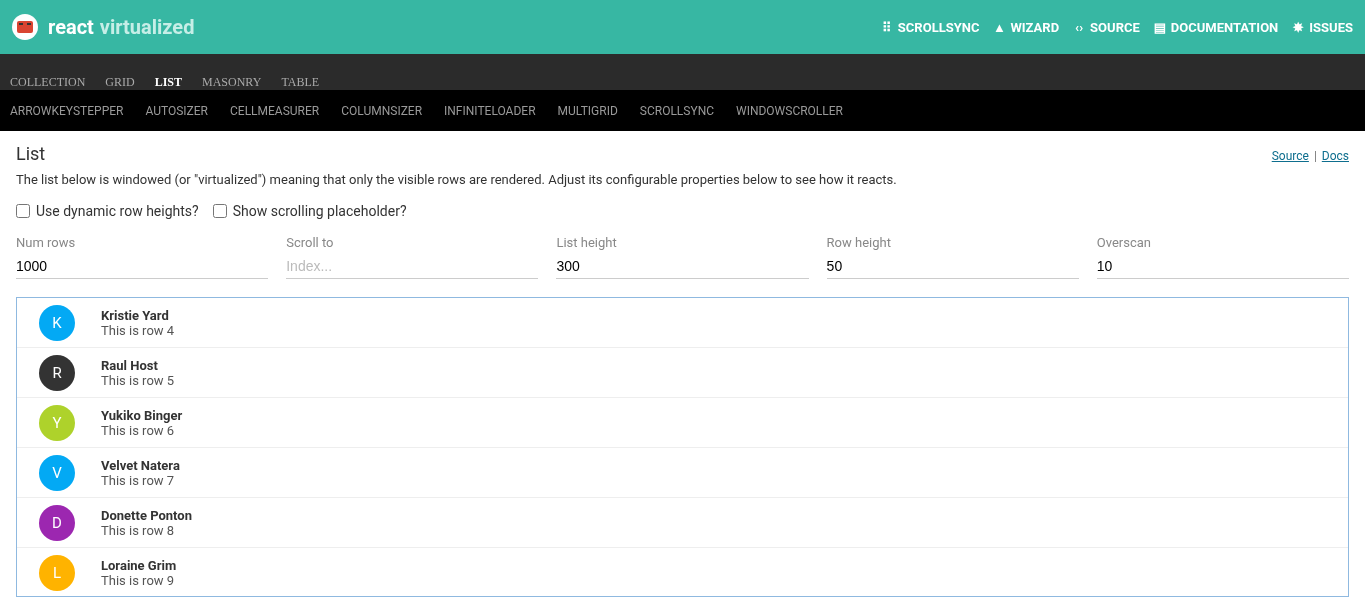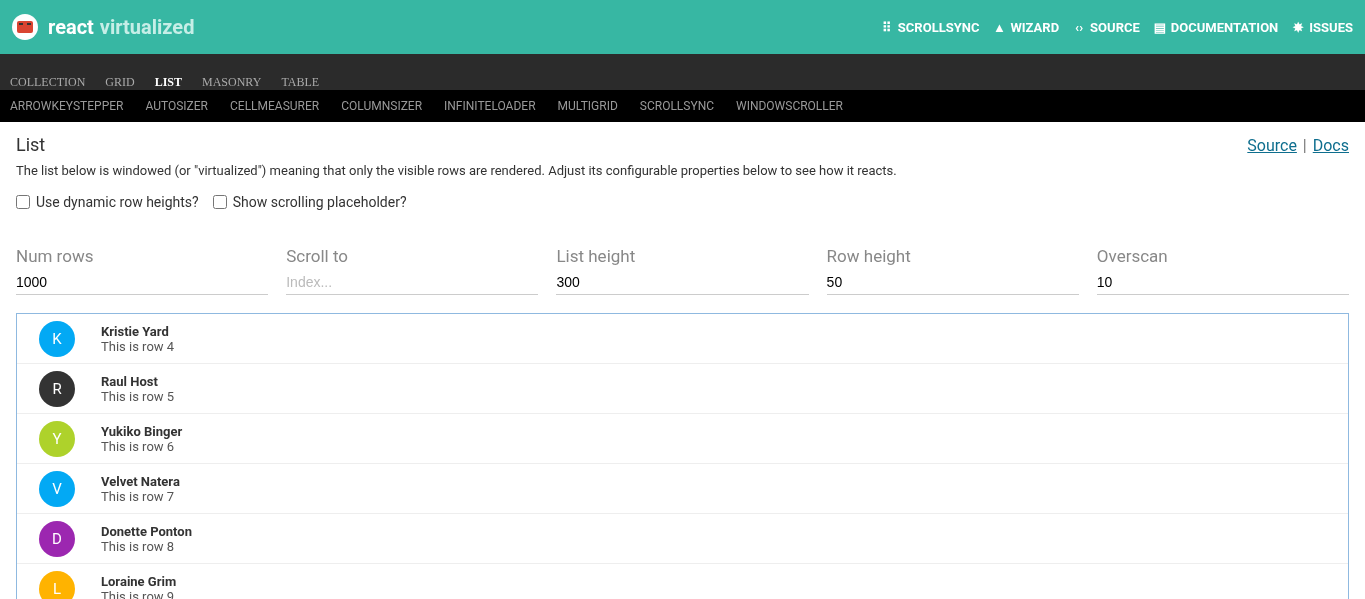--- a/index.html
+++ b/index.html
@@ -14,39 +14,39 @@
 .brand .b1 { font-weight: 700; color:#fff; }
 .brand .b2 { font-weight: 700; color: #c6eee7; }
 .header-nav { margin-left: auto; display: flex; gap: 14px; align-items: center; font-size: 13px; font-weight: 700; }
 .header-nav a { color: #fff; text-decoration: none; display:flex; align-items:center; gap:5px; cursor:pointer; }
 .nav-icon { display:inline-flex; width:12px; height:12px; align-items:center; justify-content:center; }
 
 .subnav { background: #2b2b2b; height: 36px; display: flex; align-items: flex-end; padding: 0 10px; gap: 20px; font-size: 12px; font-family: Liberation Serif, serif; }
 .subnav a { color: #aaa; text-decoration: none; cursor:pointer; }
 .subnav a.active { color: #fff; font-weight: 700; }
 
-.subsubnav { background: #000; height: 32px; display: flex; align-items: center; padding: 0 10px; gap: 22px; font-size: 12px; }
+.subsubnav { background: #000; height: 41px; display: flex; align-items: center; padding: 0 10px; gap: 22px; font-size: 12px; }
 .subsubnav a { color: #999; text-decoration: none; cursor:pointer; }
 
 .content { padding: 12px 16px; }
 .title-row { display:flex; align-items:baseline; }
 .page-title { font-size: 18px; font-weight: 400; color:#333; }
-.title-links { margin-left:auto; font-size:16px; color:#777; }
+.title-links { margin-left:auto; font-size:12px; color:#777; }
 .title-links a { color:#0e6e8e; text-decoration: underline; cursor:pointer; }
 .title-links span.sep { margin:0 2px; }
 
 .desc { margin-top: 8px; font-size: 13px; color:#333; }
 
 .checks { margin-top: 16px; display:flex; gap: 14px; align-items:center; font-size:14px; color:#333; }
 .checks label { display:flex; align-items:center; gap:6px; cursor:pointer; }
 .checks input[type=checkbox]{ width:14px; height:14px; cursor:pointer; }
 
 .fields { margin-top: 16px; display:flex; gap: 18px; }
 .field { flex:1; display:flex; flex-direction:column; }
-.field-label { font-size: 17px; color:#888; margin-bottom:4px;margin-top:20px; }
+.field-label { font-size: 13px; color:#888; margin-bottom:4px; }
 .field input { border:none; border-bottom:1px solid #ccc; padding: 4px 0; font-size:14px; outline:none; background:transparent; }
 .field input::placeholder { color:#bbb; }
 
 .list-box { margin-top: 18px; border: 1px solid #8fb9e0; height: 300px; overflow-y: scroll; position:relative; }
 .row { display:flex; align-items:center; height:50px; border-bottom:1px solid #eee; padding:0 22px; }
 .avatar { width:36px; height:36px; border-radius:50%; display:flex; align-items:center; justify-content:center; color:#fff; font-size:15px; font-weight:400; margin-right: 26px; flex-shrink:0; }
 .row-text .name { font-size:13px; font-weight:700; color:#333; }
 .row-text .sub { font-size:13px; color:#555; }
 
 

